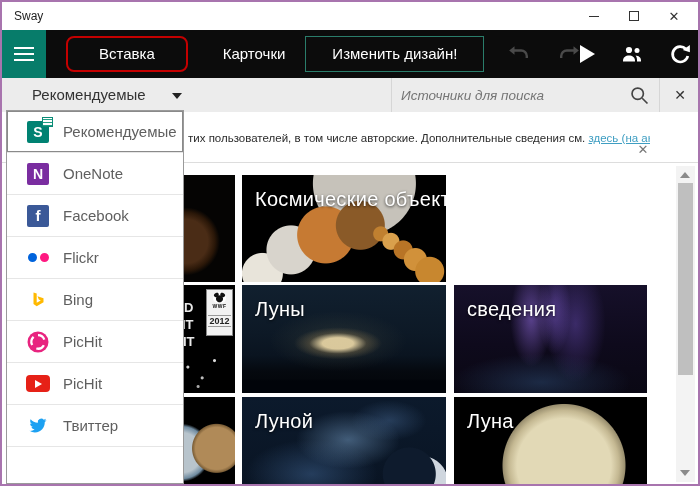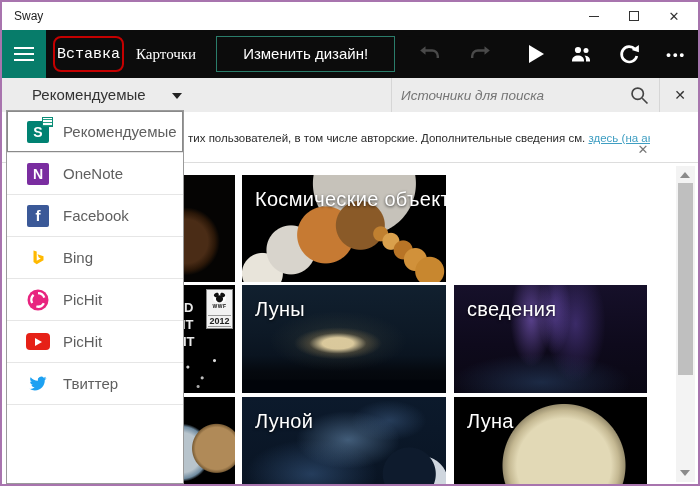--- a/index.html
+++ b/index.html
@@ -17,22 +17,22 @@
   .glyph-min{ display:block; width:10px; border-top:1px solid #333; }
   .glyph-max{ display:block; width:10px; height:10px; border:1px solid #333; }
   .glyph-close{ font-size:13px; color:#333; }
   
   .toolbar{ position:absolute; top:28px; left:0; right:0; height:48px; background:#0c0c0c;
     display:flex; align-items:center; }
   .hamburger{ width:44px; height:48px; background:#077c6a; display:flex; flex-direction:column;
     justify-content:center; align-items:center; gap:4px; flex:0 0 auto; }
   .hamburger b{ width:20px; height:2px; background:#fff; }
   .tb-label{ color:#fff; font-size:15px; white-space:nowrap; }
-  .insert-wrap{ margin-left:7px; border:2px solid #c40000; border-radius:8px; padding:7px 2px;font-family:Liberation Mono, monospace; }
-  .cards{ margin-left:8px; padding:7px 4px;font-family:Liberation Serif, serif; }
+  .insert-wrap{ margin-left:20px; border:2px solid #c40000; border-radius:8px; padding:7px 31px; }
+  .cards{ margin-left:31px; padding:7px 4px; }
   .design-wrap{ margin-left:16px; border:1px solid #2a7d6b; padding:8px 26px; }
   .undo-group{ display:flex; align-items:center; gap:28px; margin-left:24px; }
   .icon-btn{ display:flex; align-items:center; justify-content:center; }
   .play-group{ display:flex; align-items:center; gap:25px; margin-left:auto; margin-right:12px; }
   .play-tri{ width:0; height:0; border-left:15px solid #fff; border-top:9px solid transparent;
     border-bottom:9px solid transparent; }
   .ellipsis{ color:#fff; font-size:13px; letter-spacing:2px; font-weight:bold; }
   
   .sourcebar{ position:absolute; top:76px; left:0; right:0; height:34px; background:#ececec; }
   .src-label{ position:absolute; left:30px; top:8px; font-size:15px; color:#333; }
@@ -95,21 +95,21 @@
   .t-fullmoon{ background:
     radial-gradient(circle 62px at 57% 64%, #e2d9b6 0 47px, #c4b892 55px, #9a8f6f 61px, transparent 62px), #000; }
   .t-dark1{ background:
     radial-gradient(circle 34px at 76% 62%, #4a2c16 0 22px, #2a1708 29px, transparent 34px), #050403; }
   .t-wwf{ background:
     radial-gradient(circle 1px at 77% 76%, #cfcfcf 0 1px, transparent 2px),
     radial-gradient(circle 1px at 84% 86%, #bdbdbd 0 1px, transparent 2px),
     radial-gradient(circle 1px at 90% 70%, #d8d8d8 0 1px, transparent 2px),
     radial-gradient(circle 1px at 82% 94%, #aaa 0 1px, transparent 2px), #000; }
   .wwf-frag{ position:absolute; color:#e9e9e9; font-weight:bold; font-size:13px; line-height:13px; }
-  .wwf-box{ position:absolute; left:176px; top:4px; width:27px; height:40px; background:#f2f2f2;
+  .wwf-box{ position:absolute; left:176px; top:4px; width:27px; height:47px; background:#f2f2f2;
     border:1px solid #888; display:flex; flex-direction:column; align-items:center; }
   .wwf-panda{ width:13px; height:11px; margin-top:2px;
     background: radial-gradient(circle 4px at 50% 62%, #111 0 3px, transparent 4px),
                 radial-gradient(circle 3px at 25% 25%, #111 0 2px, transparent 3px),
                 radial-gradient(circle 3px at 75% 25%, #111 0 2px, transparent 3px), #fff;
     border-radius:50% 50% 40% 40%; }
   .wwf-logo{ font-size:5px; font-weight:bold; color:#111; letter-spacing:.5px; }
   .wwf-year{ font-size:9px; font-weight:bold; color:#222; margin-top:6px;
     border-top:1px solid #999; border-bottom:1px solid #999; padding:0 1px; }
   .t-moons{ background:
@@ -300,20 +300,29 @@
     <div class="panel-item">
       <span class="pi-icon">
         <span class="ic-square ic-facebook">
           <span>f</span>
         </span>
       </span>
       <span class="pi-label">Facebook</span>
     </div>
     <div class="panel-item">
       <span class="pi-icon">
+        <span class="ic-flickr">
+          <i class="dot-blue"></i>
+            <i class="dot-pink"></i>
+        </span>
+      </span>
+      <span class="pi-label">Flickr</span>
+    </div>
+    <div class="panel-item">
+      <span class="pi-icon">
         <svg width="18" height="18" viewBox="0 0 18 18">
           <path d="M4.5 1.5l3.2 1.1v9.2l4.1-2.4-2-0.9-1.3-3.3 6 2.1v3.9l-6.8 4L4.5 13z" fill="#ffb900"></path>
         </svg>
       </span>
       <span class="pi-label">Bing</span>
     </div>
     <div class="panel-item">
       <span class="pi-icon">
         <svg width="22" height="22" viewBox="0 0 22 22">
           <circle cx="11" cy="11" r="10.5" fill="#e8247f"></circle>

